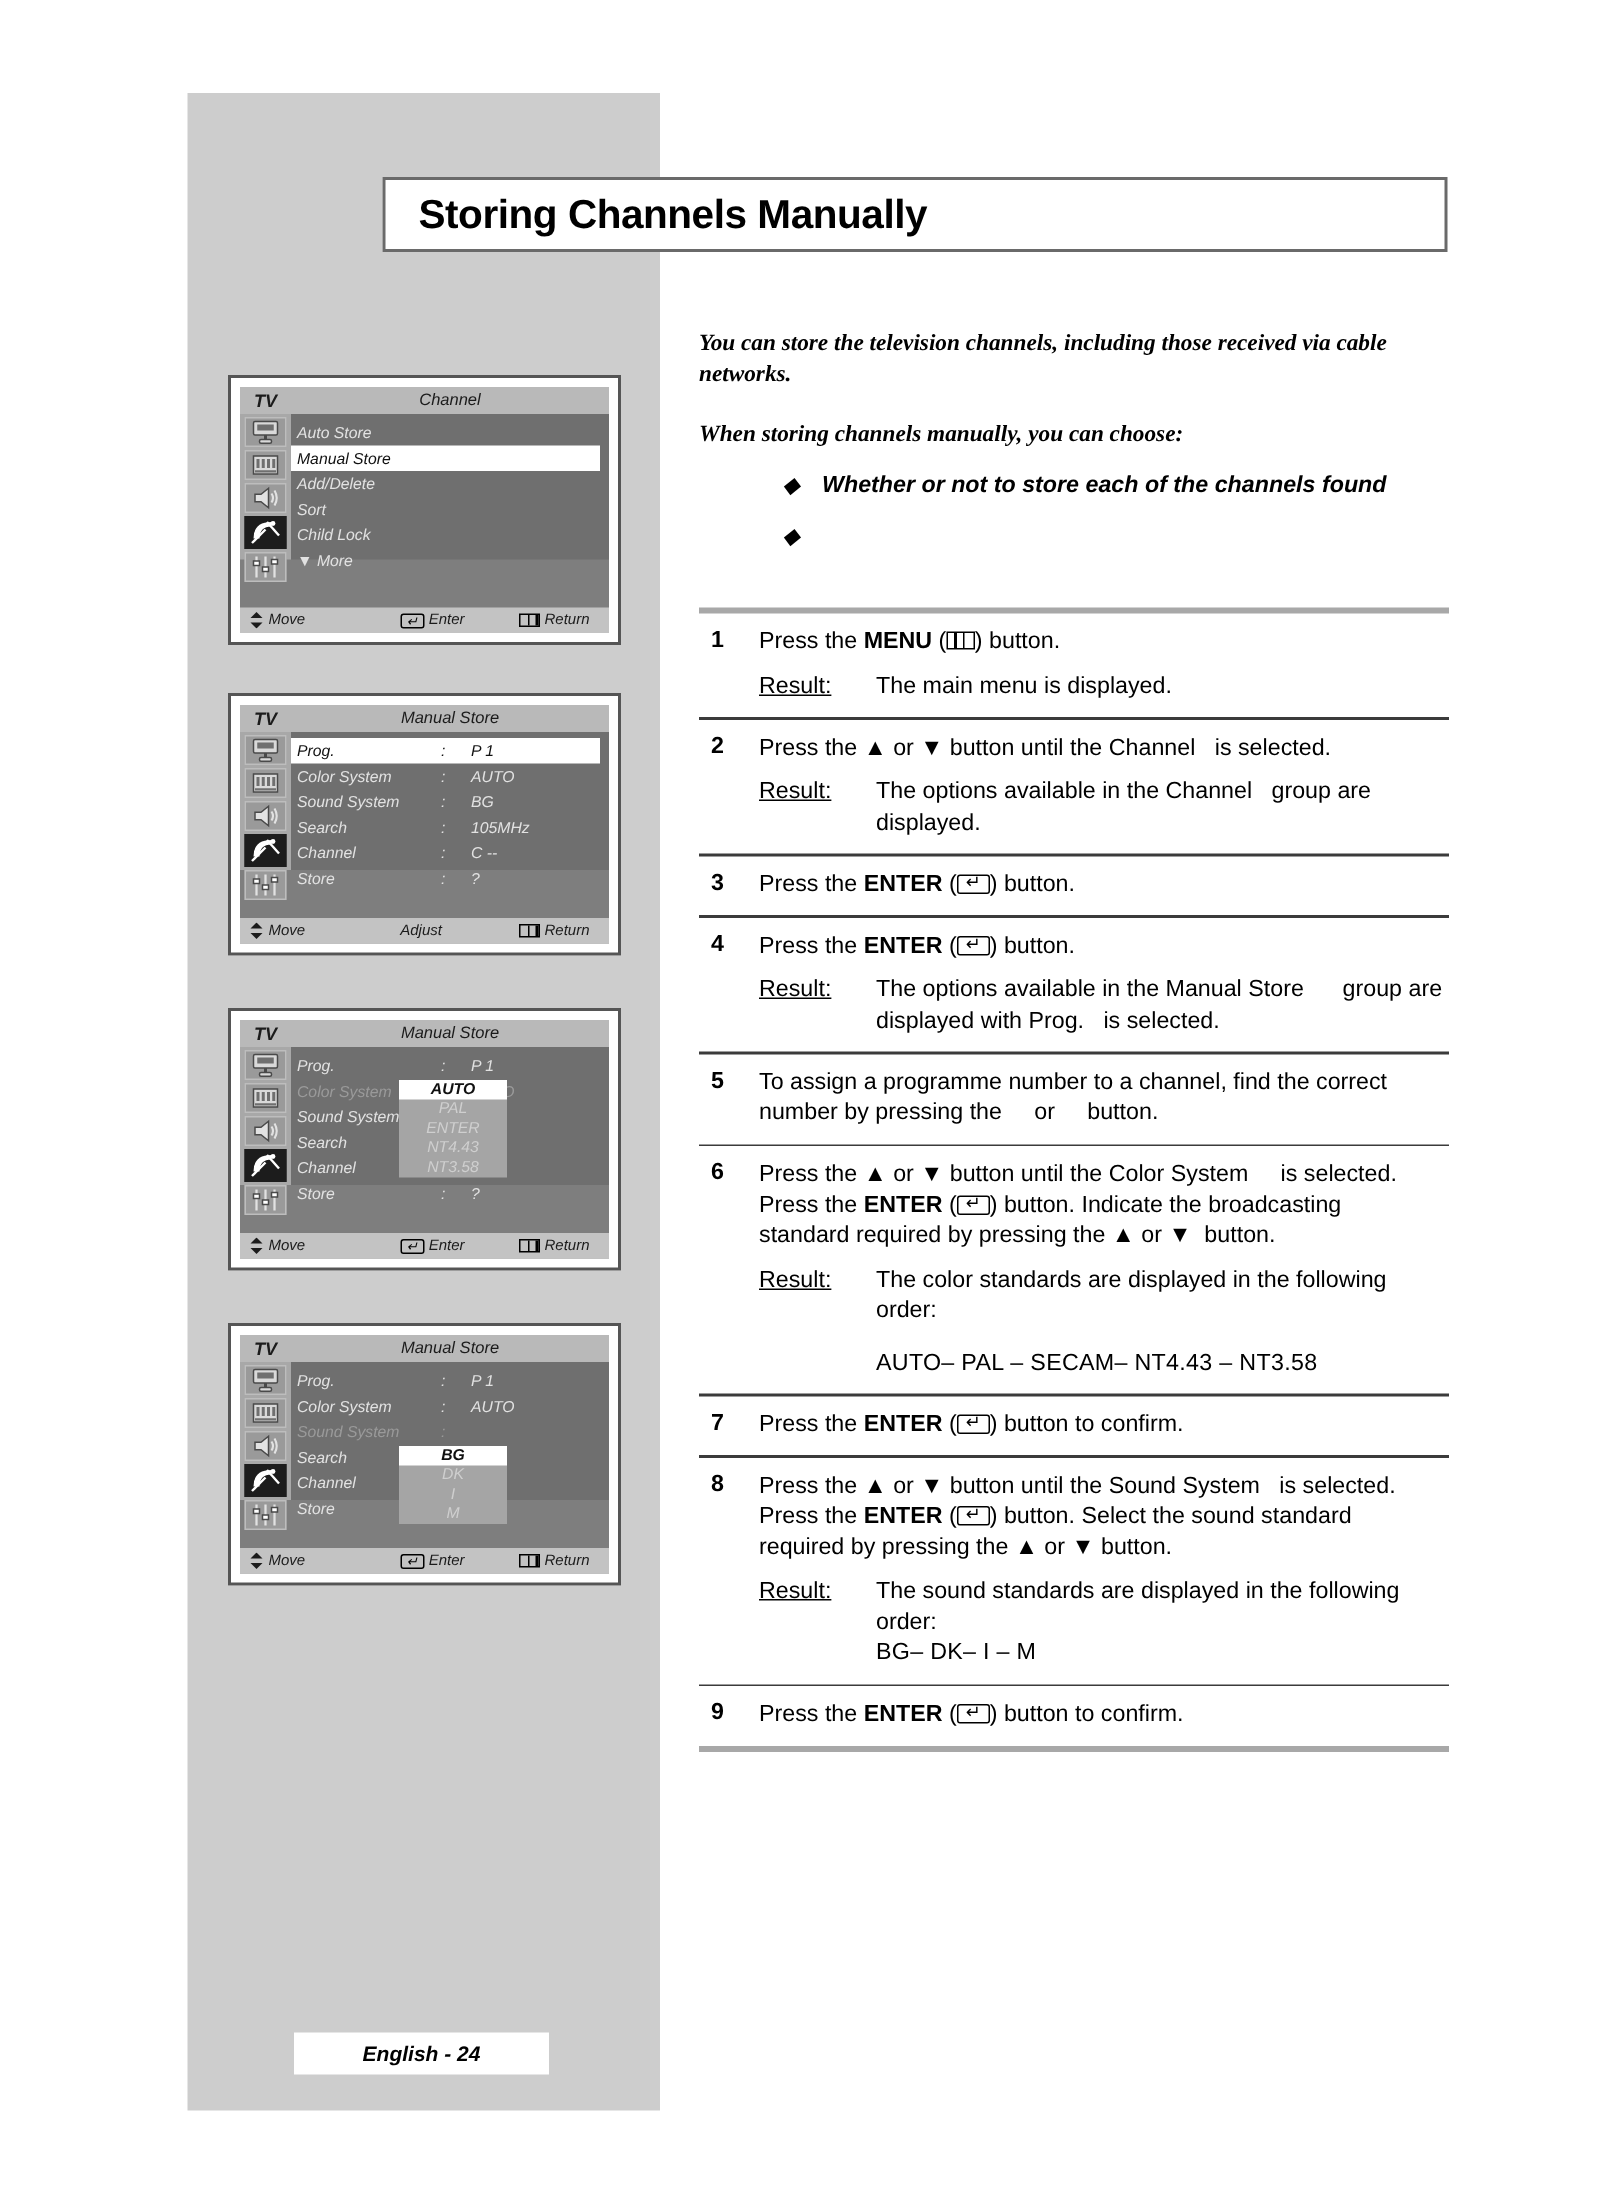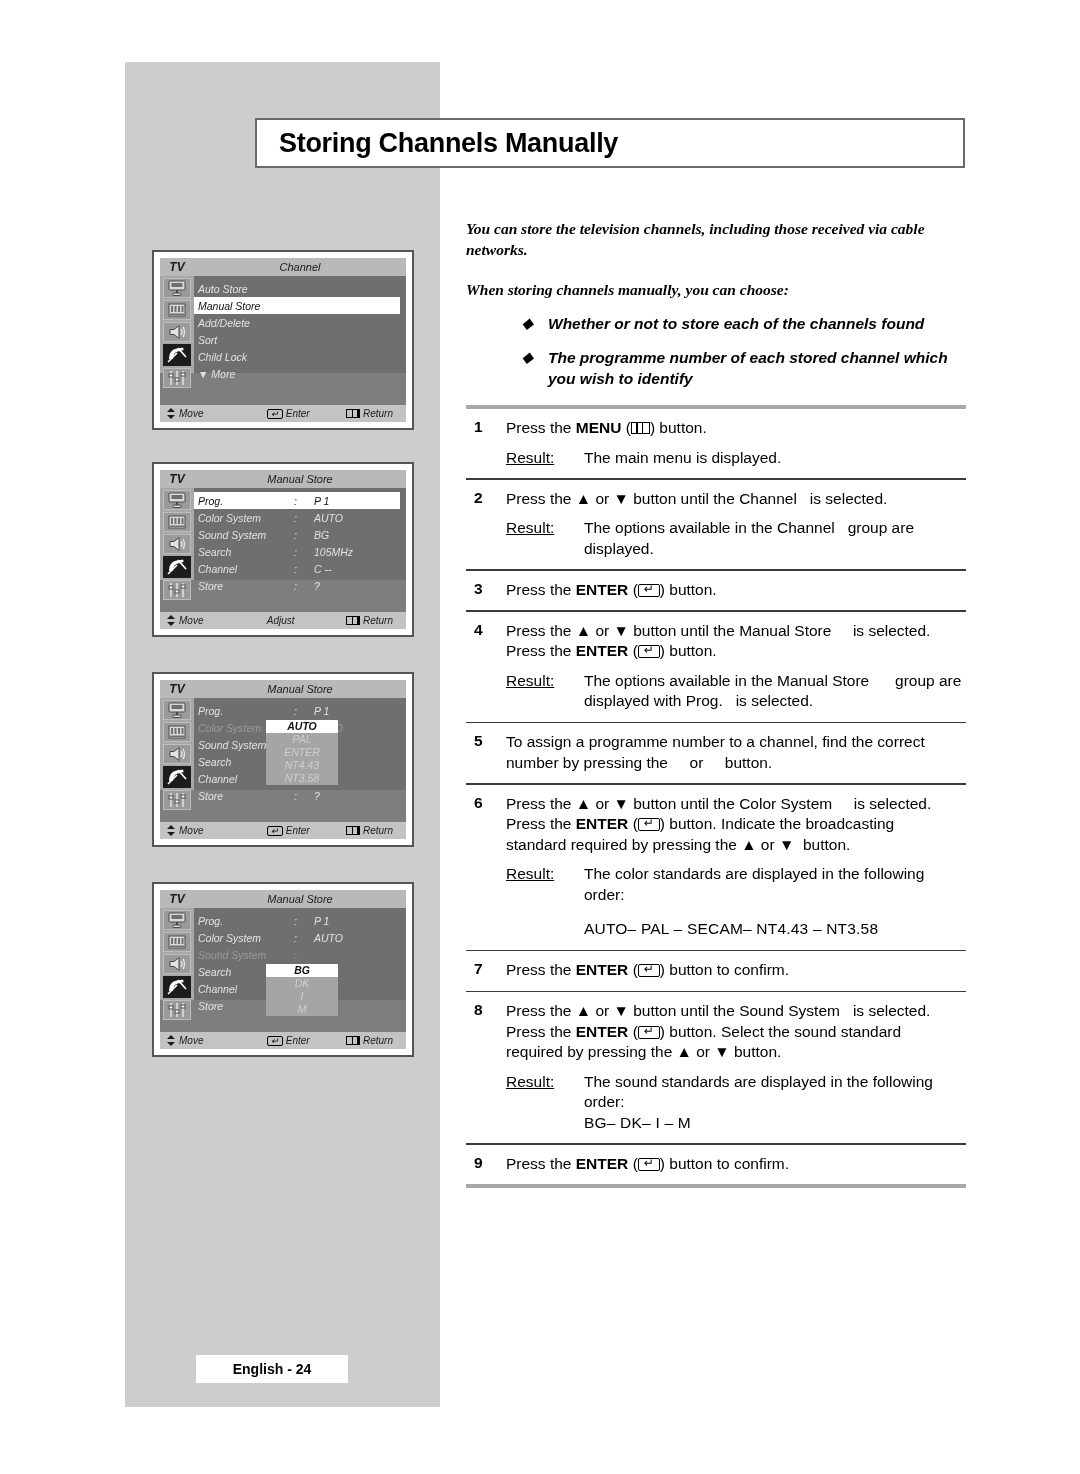--- a/index.html
+++ b/index.html
@@ -312,26 +312,27 @@
   }
 
   
   .rail-icon svg { display: block; }
 
   
   .footer-box {
     position: absolute;
     left: 196px;
     top: 1355px;
-    width: 152px;
+    width: 170px;
     height: 28px;
     background: #ffffff;
     display: flex;
     align-items: center;
     justify-content: center;
+    font-style: italic;
   }
   .footer-text {
     font-size: 14px;
     font-weight: bold;
     color: #000;
   }
 </style>
 </head>
 <body>
 
@@ -345,21 +346,20 @@
   <p>You can store the television channels, including those received via cable networks.</p>
   <div class="spacer"></div>
   <p>When storing channels manually, you can choose:</p>
 
   <div class="bullet-row">
     <span class="bullet-mark">◆</span>
     <span class="bullet-text">Whether or not to store each of the channels found</span>
   </div>
   <div class="bullet-row">
     <span class="bullet-mark">◆</span>
-    <span class="bullet-text">The programme number of each stored channel which you wish to identify</span>
   </div>
 </div>
 
 <div class="steps">
 
   <div class="rule-thick"></div>
 
   <div class="step">
     <div class="step-num">1</div>
     <div class="step-body">
@@ -391,21 +391,20 @@
     <div class="step-body">
       <div class="line"><span>Press the </span><b class="k">ENTER</b> (<span class="glyph-enter"><span>↵</span></span><span>) button.</span></div>
     </div>
   </div>
 
   <div class="rule-thin"></div>
 
   <div class="step">
     <div class="step-num">4</div>
     <div class="step-body">
-      <div class="line">Press the ▲ or ▼ button until the Manual Store     is selected.</div>
       <div class="line"><span>Press the </span><b class="k">ENTER</b> (<span class="glyph-enter"><span>↵</span></span><span>) button.</span></div>
       <div class="result-block">
         <span class="result-label">Result:</span>
         <span class="result-text">The options available in the Manual Store      group are displayed with Prog.   is selected.</span>
       </div>
     </div>
   </div>
 
   <div class="rule-thin"></div>
 

